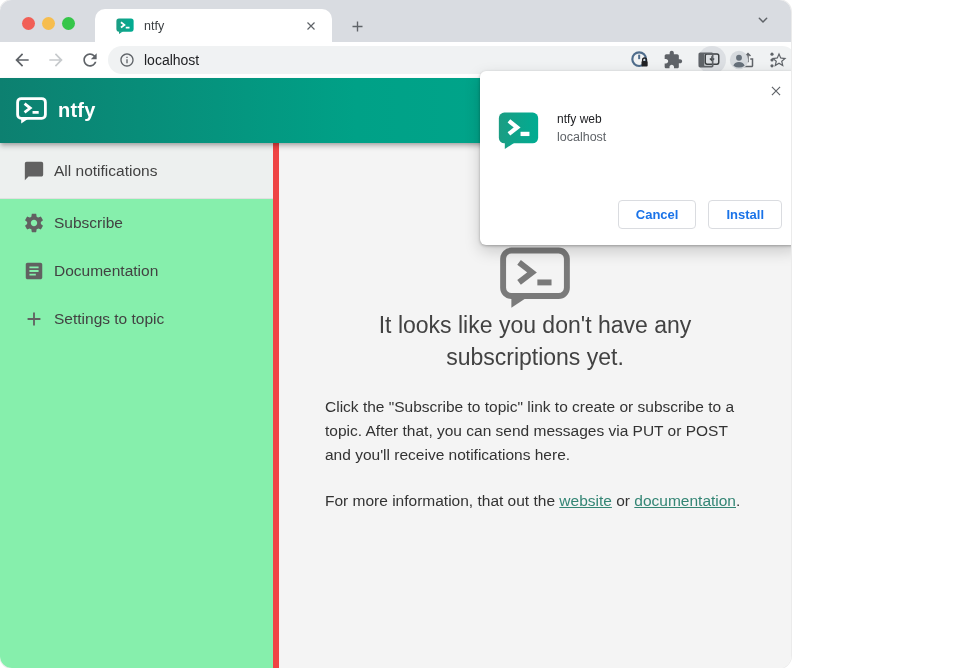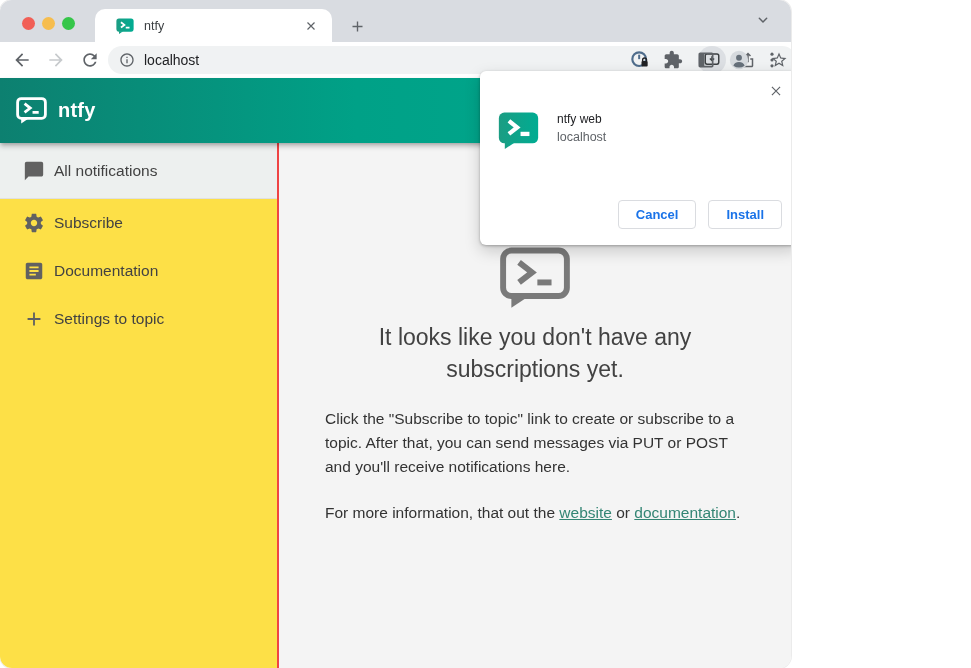--- a/index.html
+++ b/index.html
@@ -56,30 +56,30 @@
   .signin-btn { font-size:14px; font-weight:bold; letter-spacing:.5px; margin-right:27px;
                 background:none; border:none; color:#fff; cursor:pointer;
                 font-family:"Liberation Sans",sans-serif; }
   .signup-btn { font-size:14px; font-weight:bold; letter-spacing:.5px; color:#fff;
                 background:none; border:1.5px solid rgba(255,255,255,.95); border-radius:4px;
                 padding:9px 18px; margin-right:8px; cursor:pointer;
                 font-family:"Liberation Sans",sans-serif; }
 
   
   .content { position:absolute; top:143px; left:0; width:100%; height:525px; display:flex; }
-  .sidebar { width:279px; background:#fde047; border-right:2px solid #ef4444; }
+  .sidebar { width:279px; background:#86efac; border-right:6px solid #ef4444; }
   .side-item { height:48px; display:flex; align-items:center; padding-left:23px; cursor:pointer; }
   .side-item.selected { height:56px; background:#edf0ef; border-bottom:1px solid #e0e0e0; }
   .side-icon { width:22px; height:22px; color:#616161; flex:0 0 auto; }
   .side-label { margin-left:9px; font-size:15.5px; color:#424242; }
 
   .main { flex:1 1 auto; background:#f4f4f4; overflow:hidden; }
   .empty-state { width:420px; margin:104px auto 0; text-align:center; }
   .empty-icon { width:72px; height:62px; color:#7a7a7a; }
-  .empty-heading { margin-top:12px; font-size:23px; line-height:32px; color:#424242; }
+  .empty-heading { font-size:23px; line-height:32px; color:#424242; }
   .empty-para { margin:22px auto 0; text-align:left; font-size:15.5px; line-height:24px; color:#333333; }
   .teal-link { color:#338574; text-decoration:underline; cursor:pointer; }
 
   
   .popup { position:absolute; left:480px; top:71px; width:318px; height:174px; background:#fff;
            border-radius:6px; z-index:20; padding:16px 16px 16px 18px;
            box-shadow:0 1px 3px rgba(0,0,0,.28), 0 6px 16px rgba(0,0,0,.18); }
   .popup-title { font-size:15px; color:#202124; }
   .popup-close { position:absolute; right:12px; top:10px; width:20px; height:20px; color:#5f6368;
                  display:flex; align-items:center; justify-content:center; cursor:pointer; }

